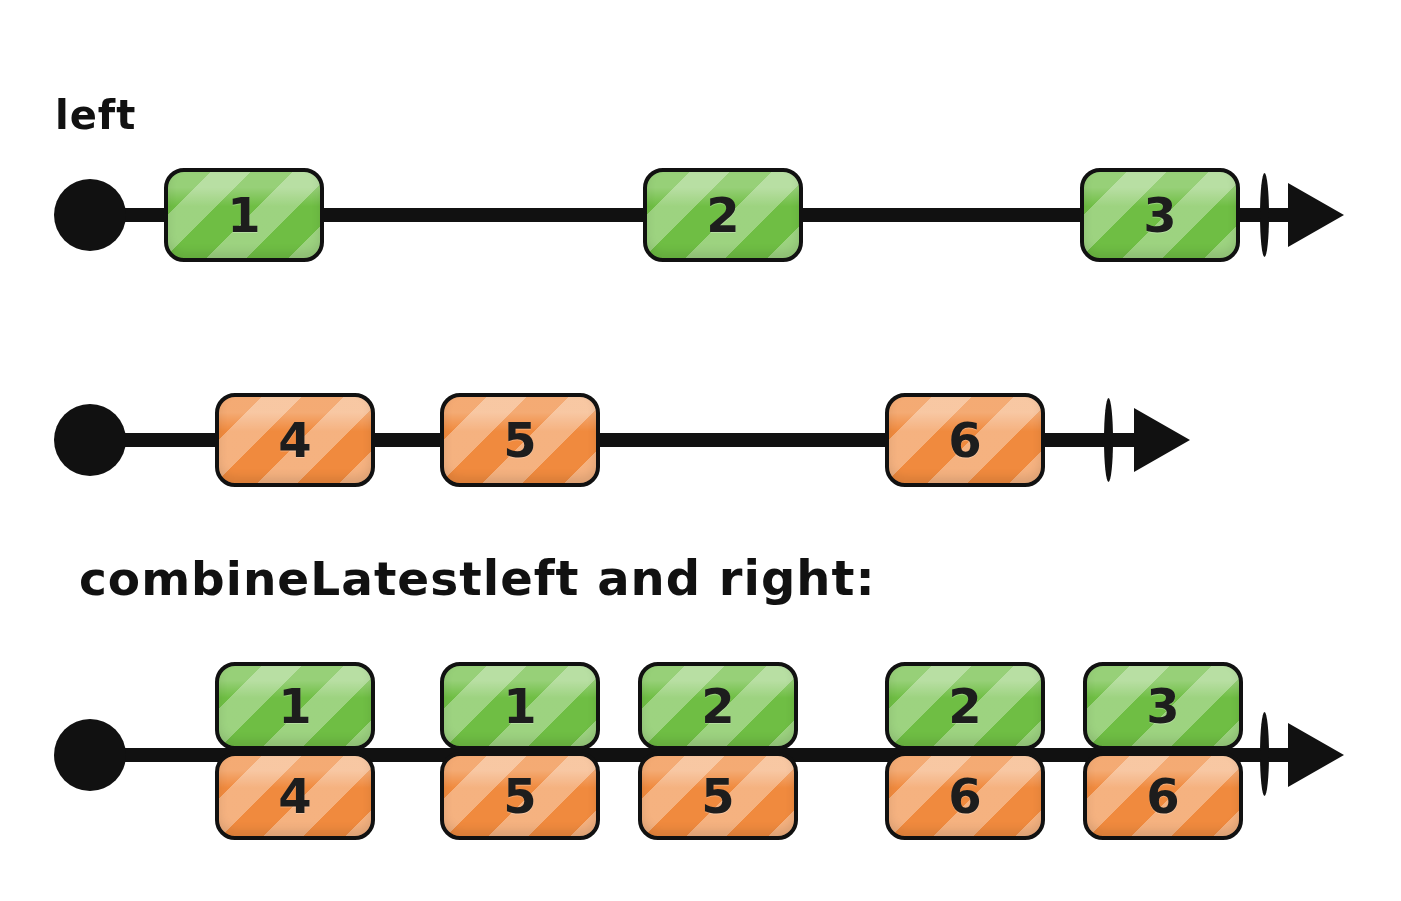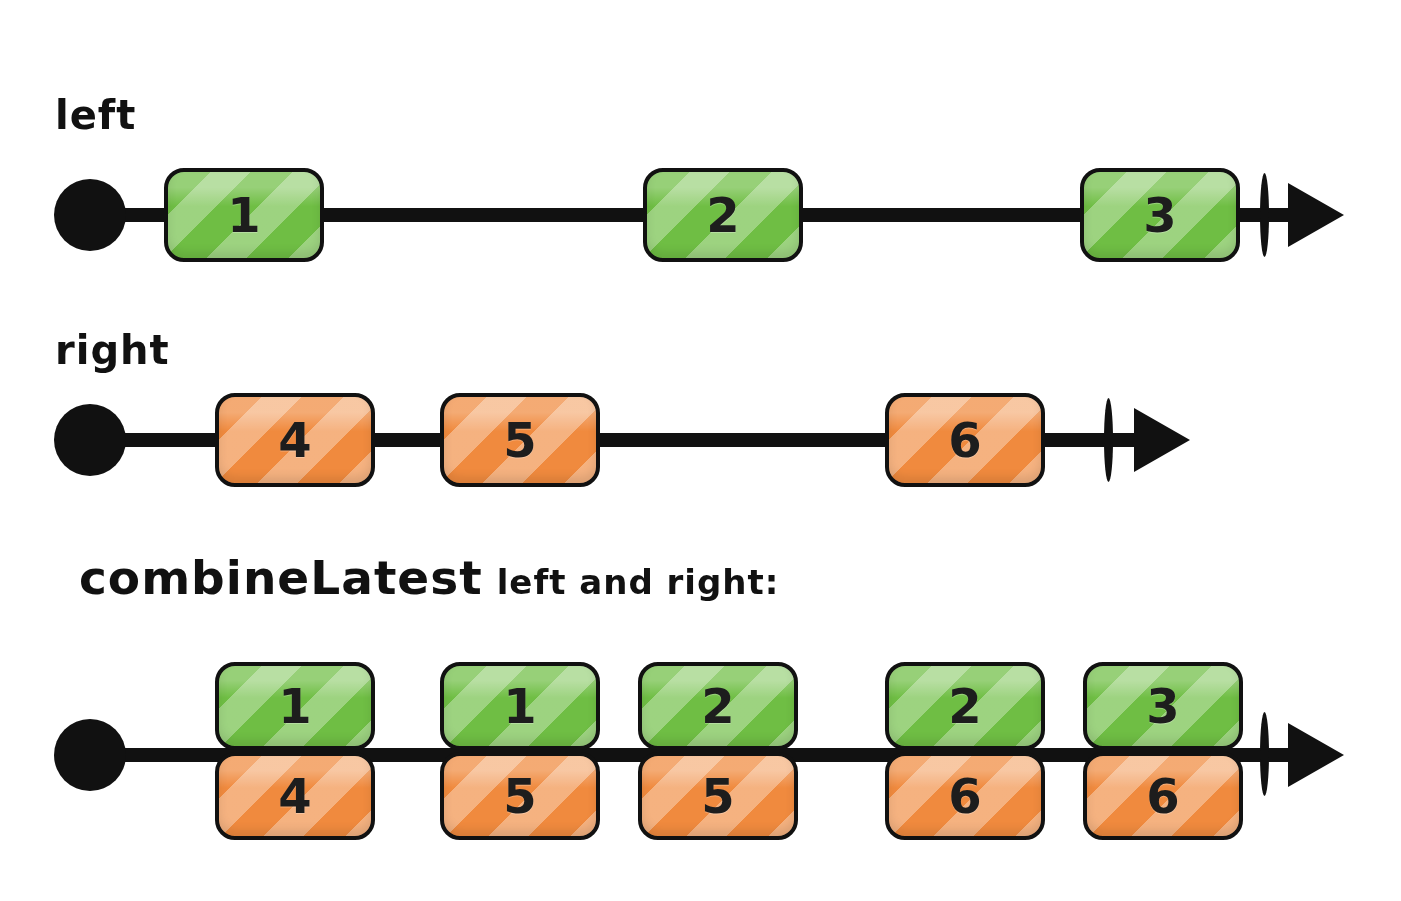--- a/index.html
+++ b/index.html
@@ -30,23 +30,22 @@
     color: var(--ink, #111);
     white-space: nowrap;
   }
   .op-label .op-name {
     font-size: 47px;
     font-weight: 800;
     letter-spacing: 1px;
     margin-left: 24px;
   }
   .op-label .op-rest {
-    font-size: 34px;
+    font-size: 48px;
     font-weight: 700;
-    margin-left: 14px;
     letter-spacing: 1px;
   }
   .dot {
     position: absolute;
     width: 72px;
     height: 72px;
     border-radius: 50%;
     background: var(--ink, #111);
     z-index: 1;
   }
@@ -127,21 +126,20 @@
   <div class="marble green" style="left:164px; top:168px">
     <span class="num">1</span>
   </div>
   <div class="marble green" style="left:643px; top:168px">
     <span class="num">2</span>
   </div>
   <div class="marble green" style="left:1080px; top:168px">
     <span class="num">3</span>
   </div>
 
-  <div class="tl-label" style="top:327px">right</div>
 
   <div class="line" style="left:88px; top:433px; width:1072px"></div>
   <div class="dot" style="left:54px; top:404px"></div>
   <div class="tick" style="left:1104px; top:398px"></div>
   <div class="arrow" style="left:1134px; top:408px"></div>
 
   <div class="marble orange" style="left:215px; top:393px">
     <span class="num">4</span>
   </div>
   <div class="marble orange" style="left:440px; top:393px">

